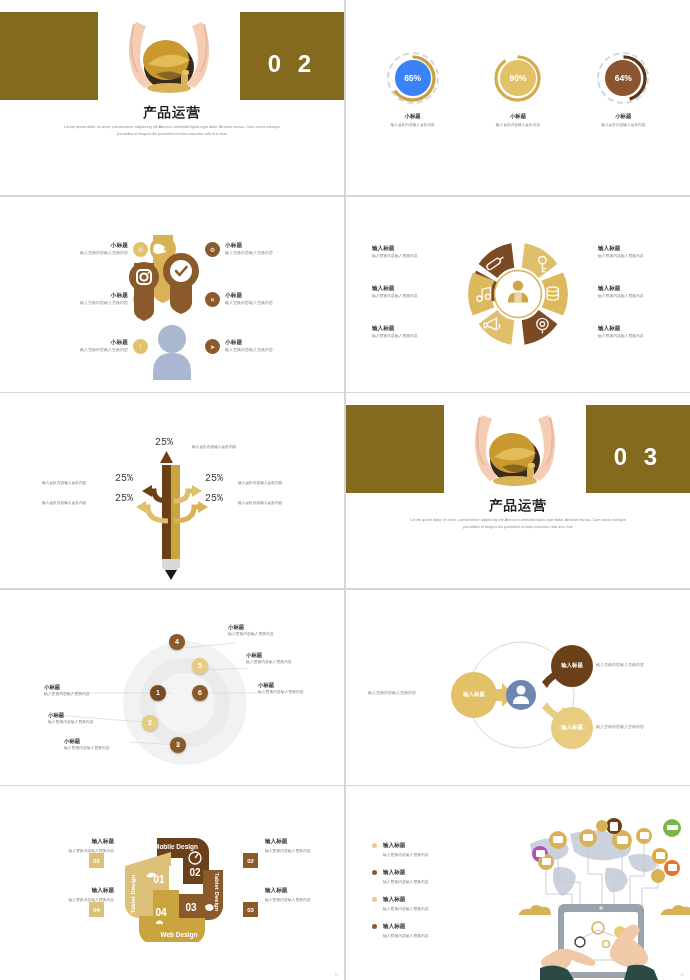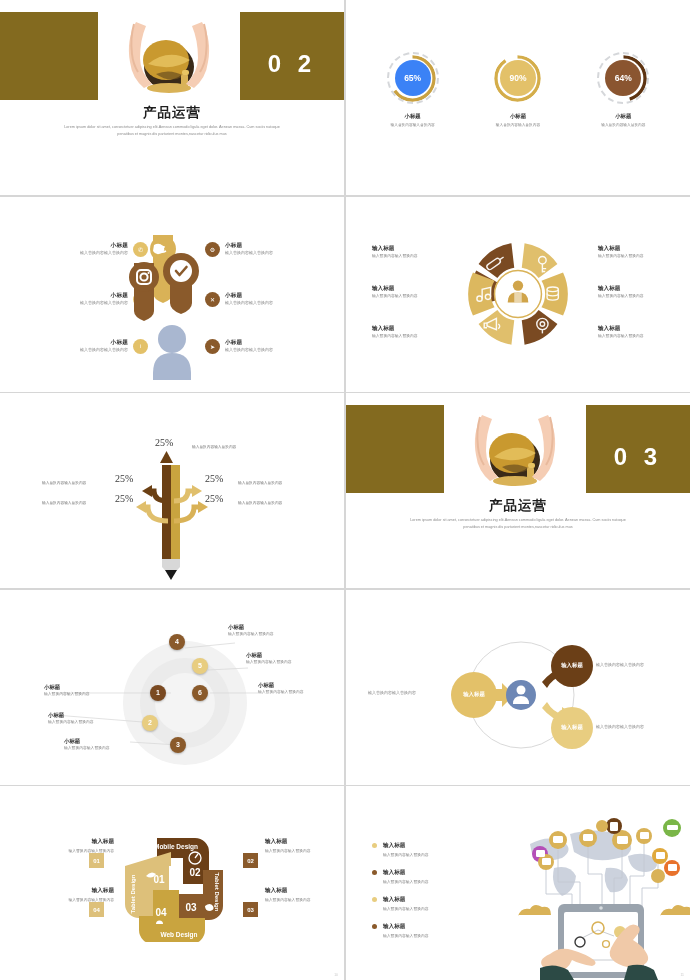--- a/index.html
+++ b/index.html
@@ -36,21 +36,21 @@
   .pin-dot{width:15px;height:15px;border-radius:50%;display:flex;align-items:center;justify-content:center;color:#fff;font-size:6px;flex:none;}
   .pin-tx{line-height:1.3;}
 
   
   .petalwrap{position:absolute;left:50%;top:50%;transform:translate(-50%,-50%);width:122px;height:122px;}
   .pet-col{position:absolute;width:78px;}
   .pet-col h4{margin:0 0 1.5px;font-size:5.6px;font-weight:bold;color:#333;}
   .pet-col p{margin:0;font-size:3.8px;color:#7d7d7d;line-height:1.4;}
 
   
-  .pct{font-size:10px;color:#3a3a3a;font-family:Liberation Serif, serif;}
+  .pct{font-size:10px;color:#3a3a3a;font-family:Liberation Mono, monospace;}
   .lbl-s{font-size:3.7px;color:#6f6f6f;}
 
   
   .numdot{position:absolute;width:16px;height:16px;border-radius:50%;display:flex;align-items:center;justify-content:center;
           color:#fff;font-size:7px;font-weight:bold;box-shadow:0 1px 2px rgba(0,0,0,.25);}
   .numtx{position:absolute;width:64px;}
   .numtx h4{margin:0 0 1px;font-size:5.4px;font-weight:bold;color:#333;}
   .numtx p{margin:0;font-size:3.8px;color:#7d7d7d;line-height:1.35;}
 
   

